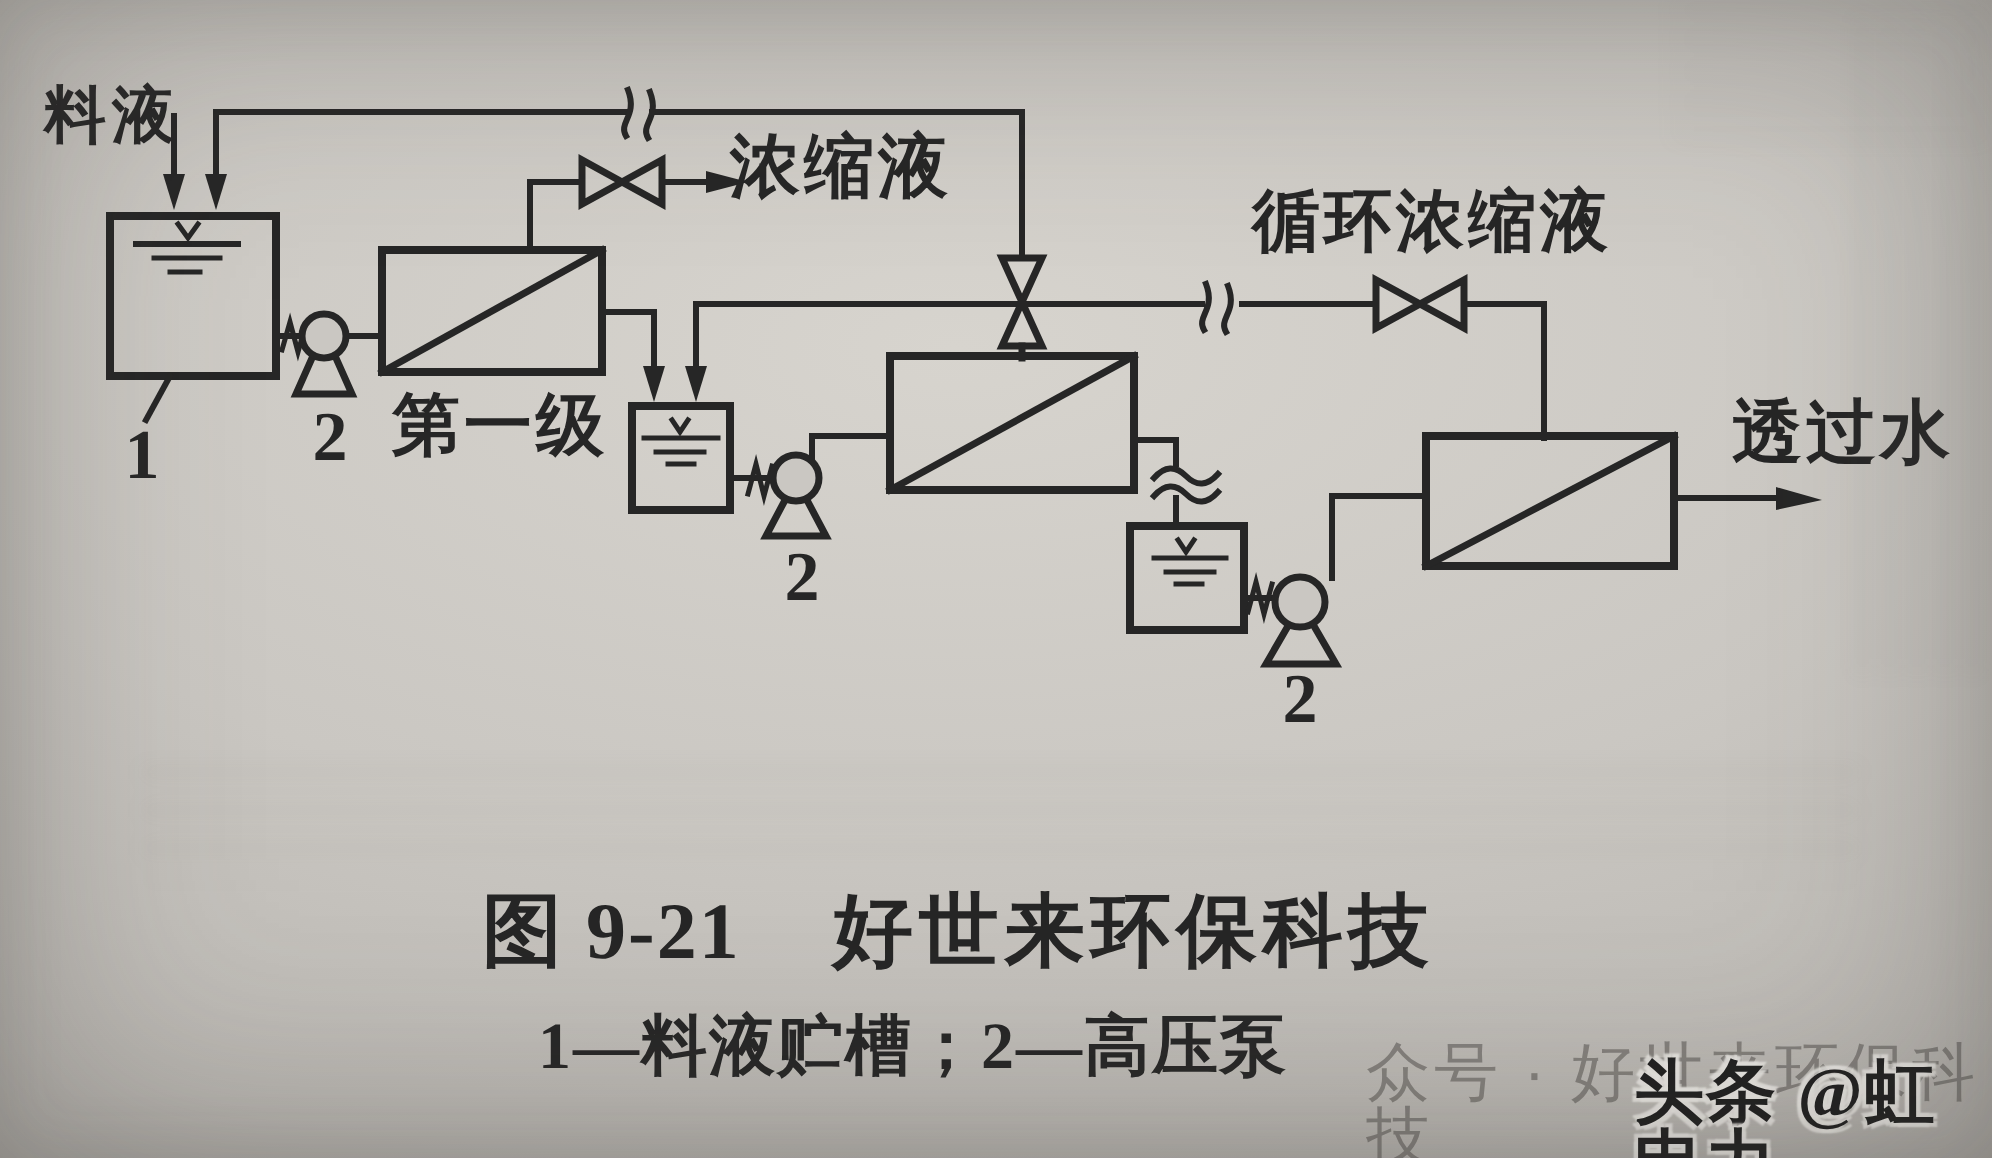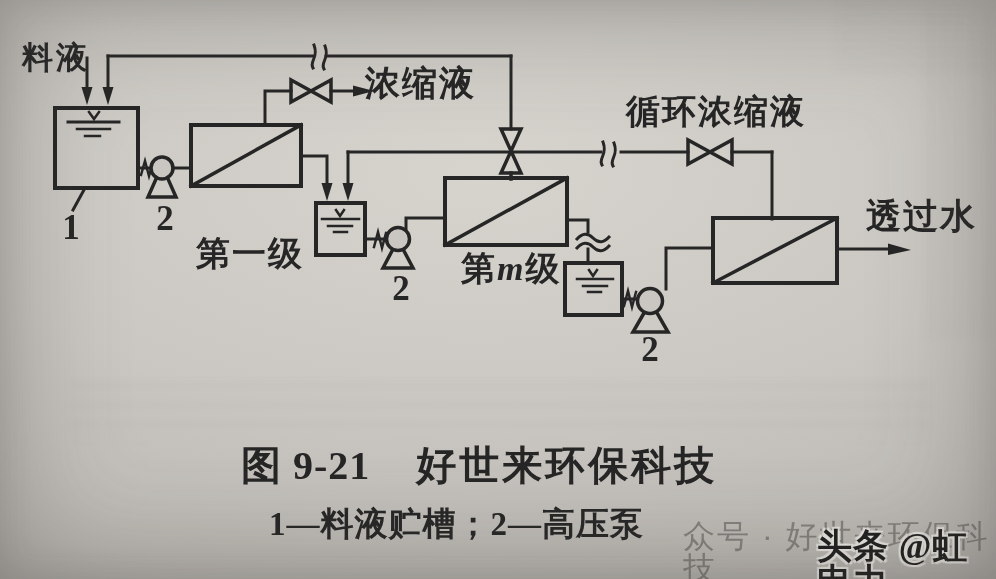--- a/index.html
+++ b/index.html
@@ -185,25 +185,22 @@
   </svg>
 
   <div class="lbl" style="left:22px;top:42px;font-size:31px;letter-spacing:3px;">料液</div>
 
   <div class="lbl big" style="left:365px;top:66px;font-size:35px;">浓缩液</div>
 
   <div class="lbl big" style="left:866px;top:199px;font-size:35px;">透过水</div>
 
   <div class="lbl big" style="left:626px;top:95px;">循环浓缩液</div>
 
-  <div class="lbl big" style="left:196px;top:197px;margin-top:40px;">第一级</div>
-
-  <div class="lbl big" style="left:461px;top:252px;">
-    <span>第</span><span class="var">m</span><span>级</span>
-  </div>
+  <div class="lbl big" style="left:196px;top:197px;">第一级</div>
+
 
 
   <div class="num" style="left:58px;top:210px;">1</div>
   <div class="num" style="left:152px;top:201px;">2</div>
   <div class="num" style="left:388px;top:271px;">2</div>
   <div class="num" style="left:637px;top:332px;">2</div>
 
   <div class="caption">
     <span>图 9-21</span><span class="title">好世来环保科技</span>
   </div>

